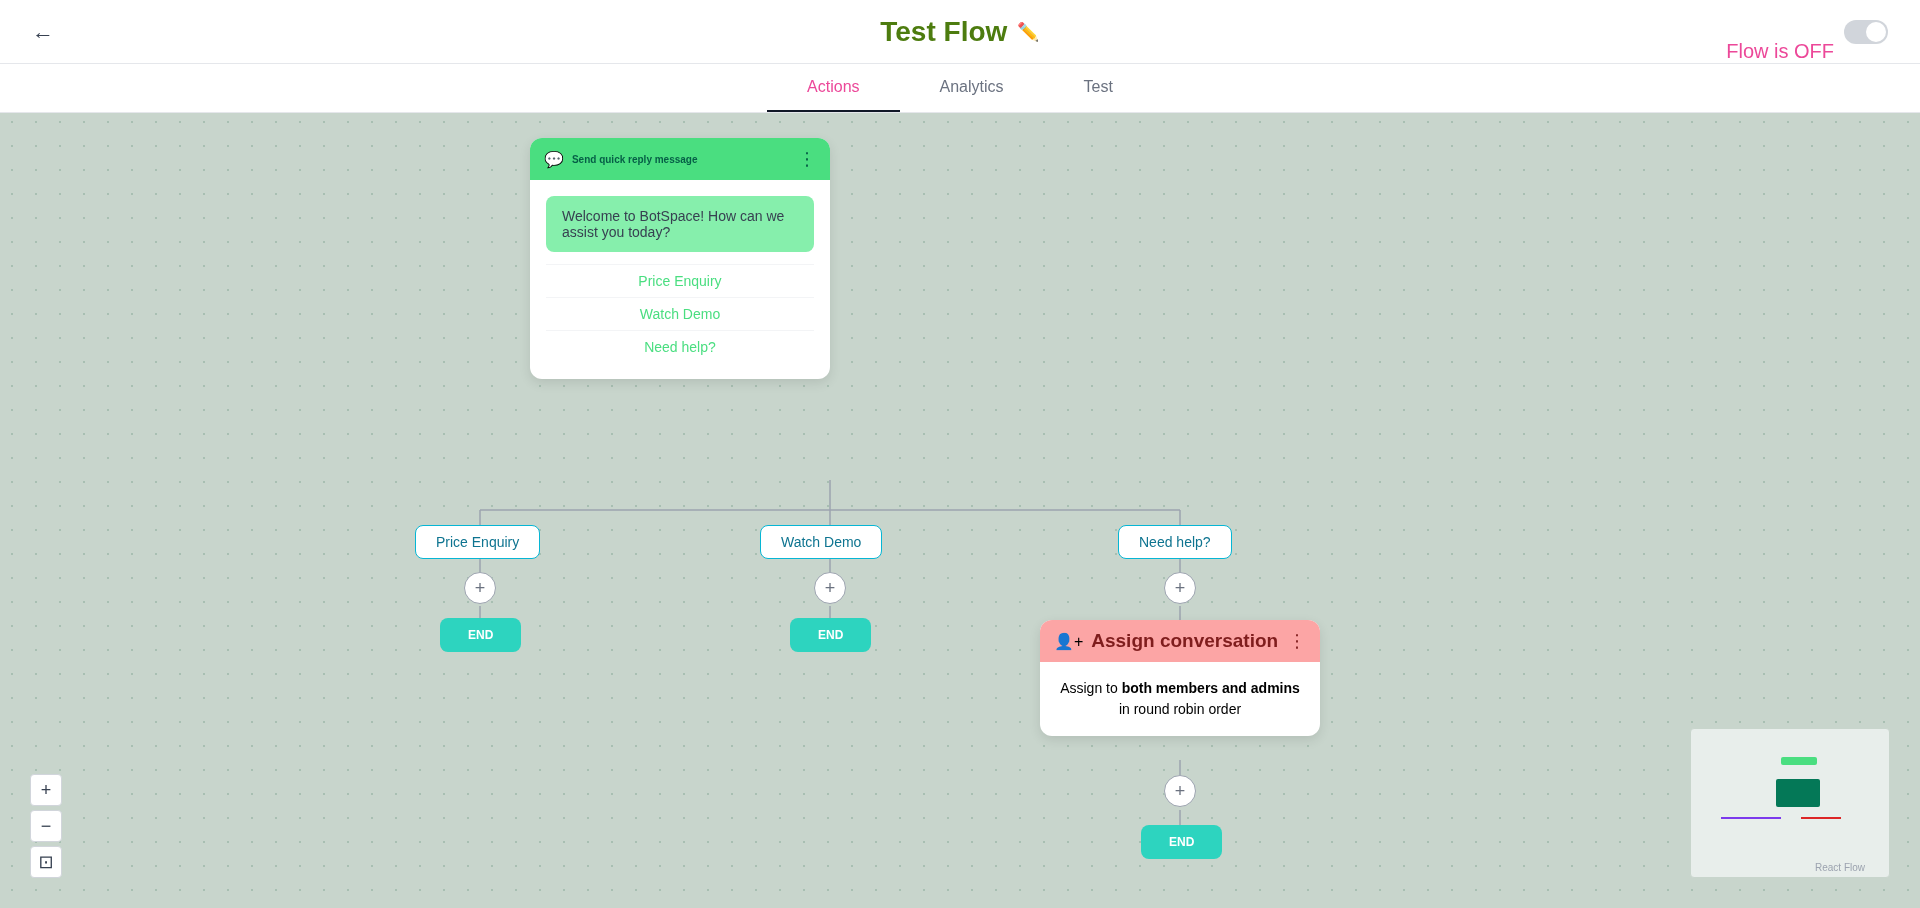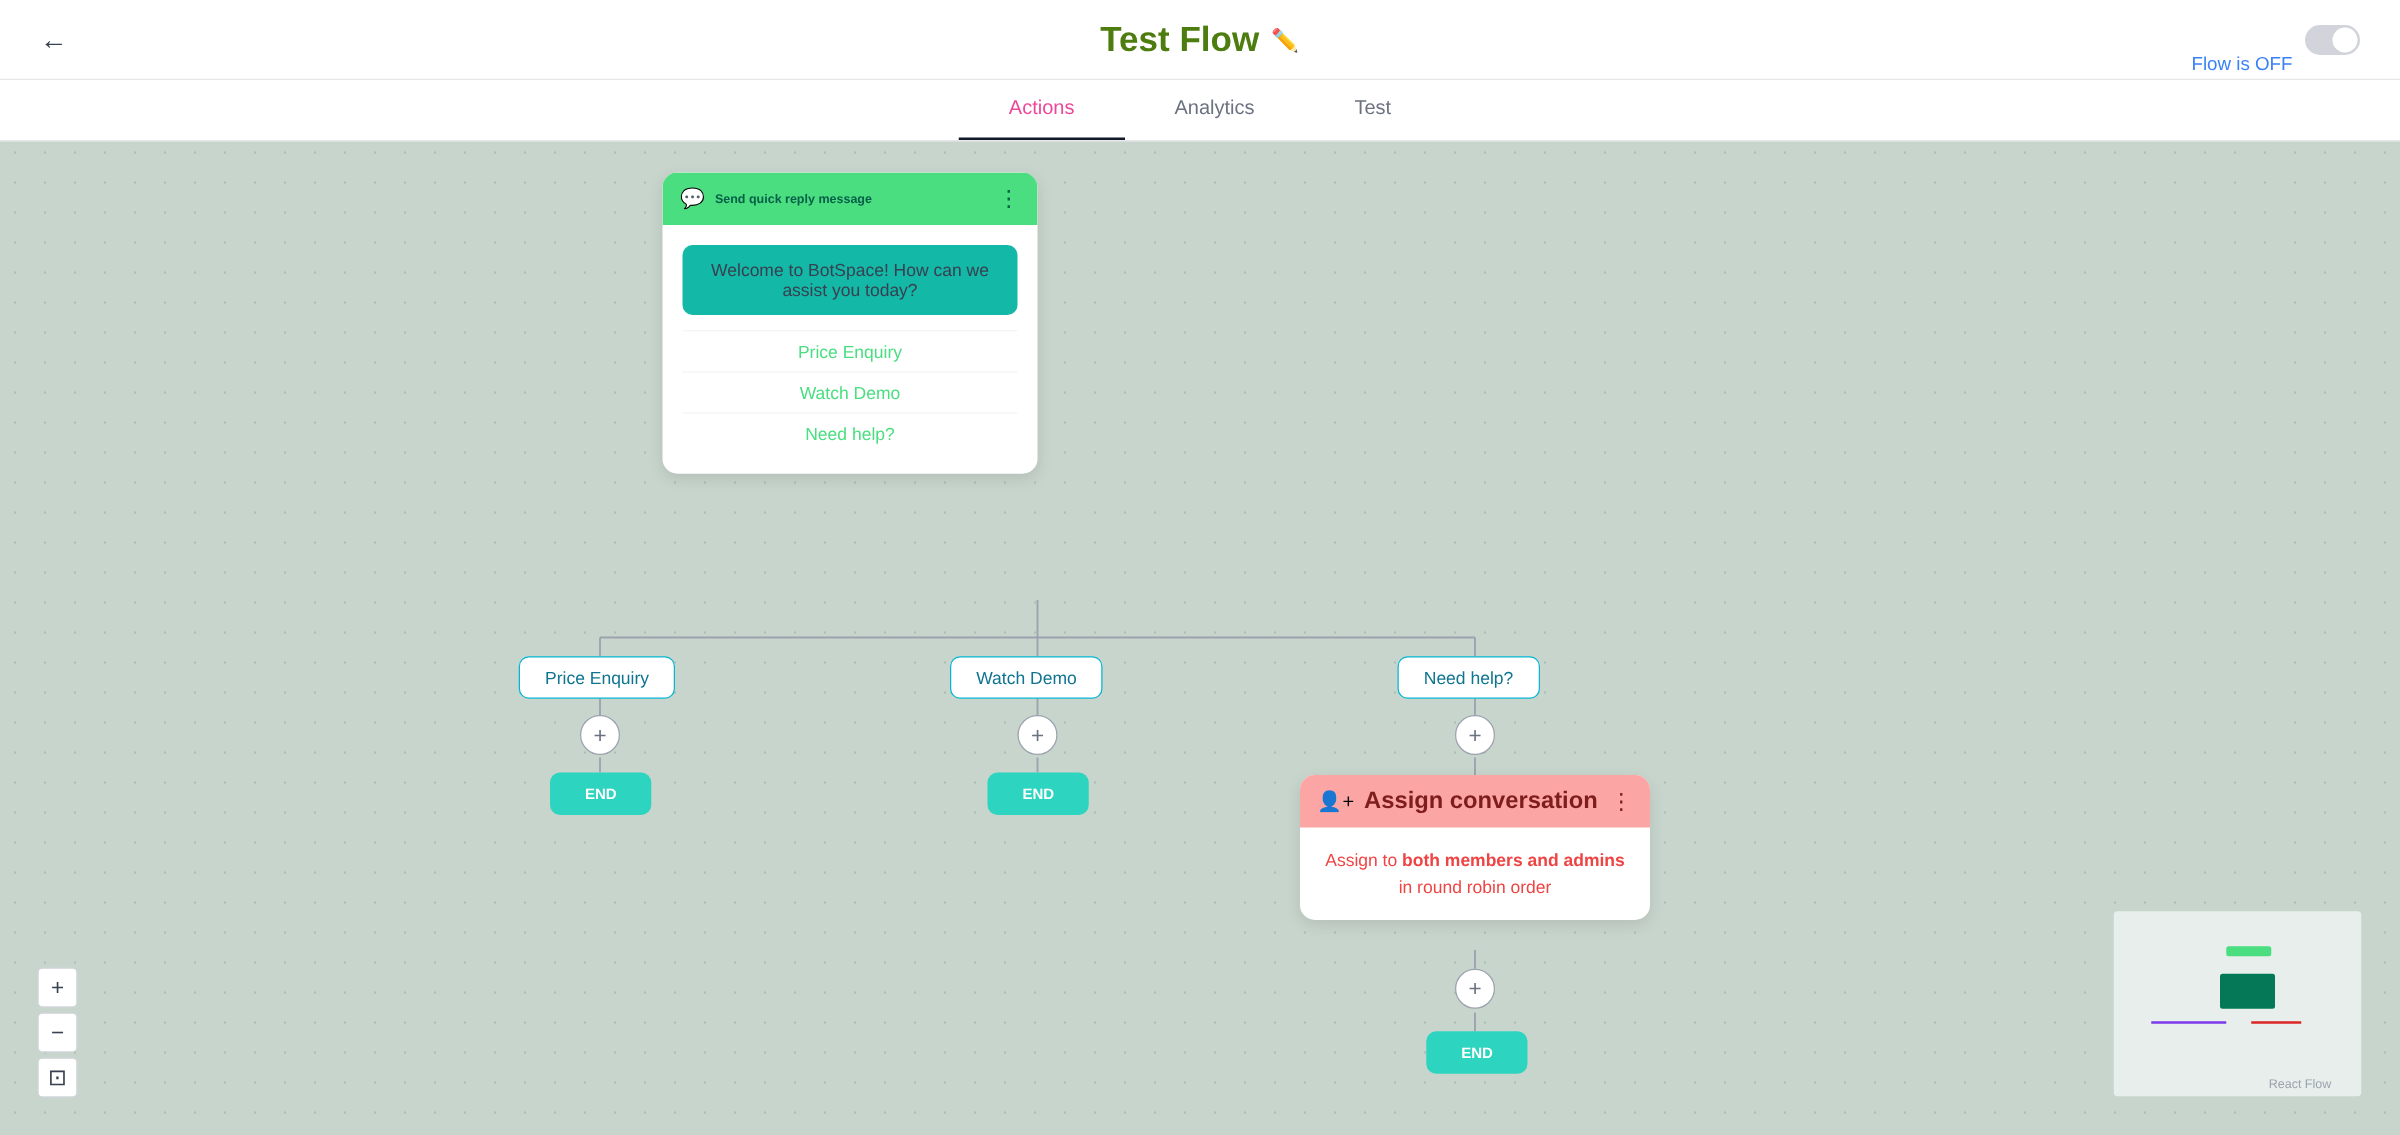--- a/index.html
+++ b/index.html
@@ -40,22 +40,22 @@
       font-size: 18px;
       color: #6b7280;
       cursor: pointer;
     }
     .header-right {
       display: flex;
       align-items: center;
       gap: 10px;
     }
     .flow-off-label {
-      font-size: 15px;
-      color: #3b82f6;
+      font-size: 20px;
+      color: #ec4899;
       margin-top: 40px;
     }
     .toggle-switch {
       width: 44px;
       height: 24px;
       background: #d1d5db;
       border-radius: 12px;
       position: relative;
       cursor: pointer;
     }
@@ -210,26 +210,26 @@
     }
     .three-dots {
       font-size: 18px;
       color: #065f46;
       cursor: pointer;
     }
     .quick-reply-body {
       padding: 16px;
     }
     .message-bubble {
-      background: #14b8a6;
+      background: #86efac;
       border-radius: 8px;
       padding: 12px 16px;
       font-size: 14px;
       color: #374151;
-      text-align: center;
+      text-align: left;
       margin-bottom: 12px;
     }
     .reply-option {
       text-align: center;
       padding: 8px 0;
       font-size: 14px;
       color: #4ade80;
       font-weight: 500;
       border-top: 1px solid #f3f4f6;
     }
@@ -304,21 +304,21 @@
       font-size: 16px;
     }
     .assign-title {
       font-size: 19px;
       font-weight: 600;
       color: #7f1d1d;
     }
     .assign-body {
       padding: 16px;
       font-size: 14px;
-      color: #ef4444;
+      color: #000000;
       text-align: center;
       line-height: 1.5;
     }
     .assign-bold {
       font-weight: 700;
     }
 
     
     .connector-svg {
       position: absolute;

